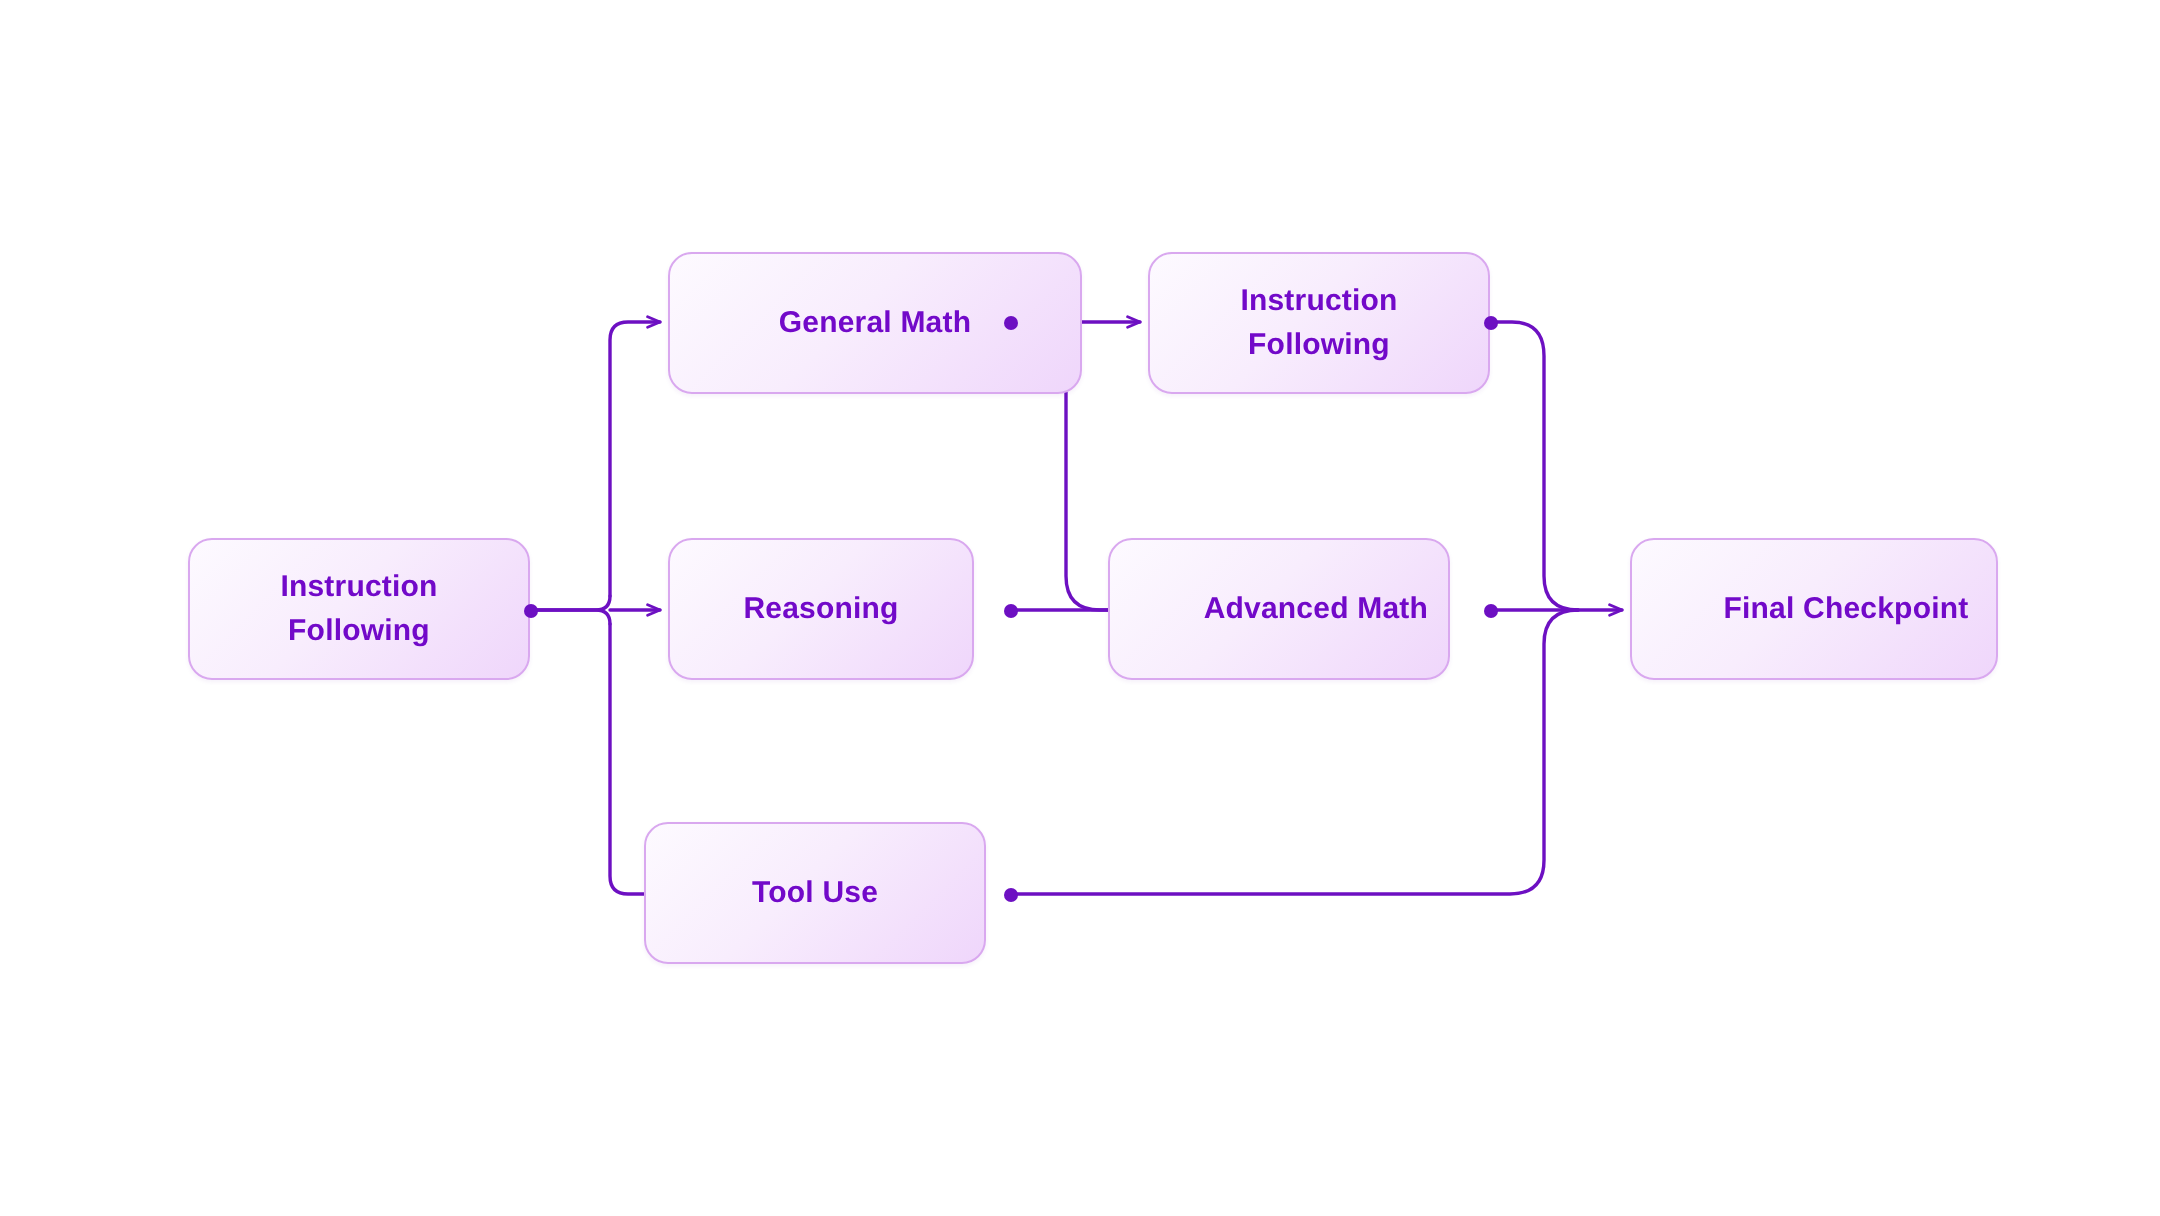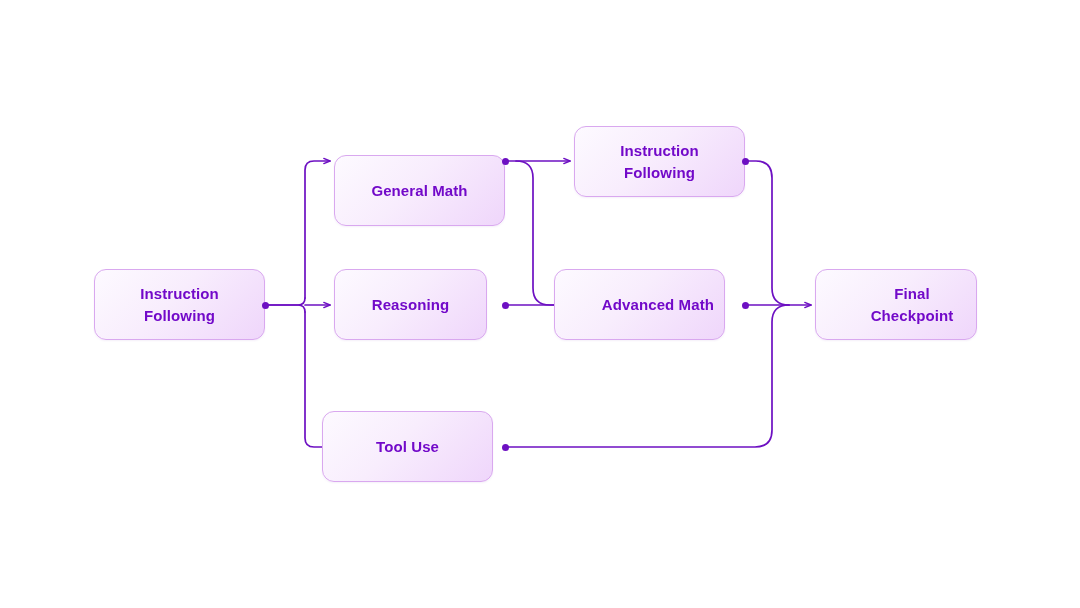--- a/index.html
+++ b/index.html
@@ -90,42 +90,42 @@
 
       <path d="M 505,447 L 755,447 Q 772,447 772,430 L 772,322 Q 772,305 789,305"></path>
     </g>
   </svg>
 
   <div class="node" style="left:94px; top:269px; width:171px; height:71px;">
     <span class="node-label">Instruction
 Following</span>
   </div>
 
-  <div class="node" style="left:334px; top:126px; width:171px; height:71px;margin-top:29px;">
+  <div class="node" style="left:334px; top:126px; width:207px; height:71px;">
     <span class="node-label">General Math</span>
   </div>
 
   <div class="node" style="left:334px; top:269px; width:153px; height:71px;">
     <span class="node-label">Reasoning</span>
   </div>
 
   <div class="node" style="left:322px; top:411px; width:171px; height:71px;">
     <span class="node-label">Tool Use</span>
   </div>
 
   <div class="node" style="left:574px; top:126px; width:171px; height:71px;">
     <span class="node-label">Instruction
 Following</span>
   </div>
 
   <div class="node" style="left:554px; top:269px; width:171px; height:71px;justify-content:flex-end;">
     <span class="node-label">Advanced Math</span>
   </div>
 
-  <div class="node" style="left:815px; top:269px; width:162px; height:71px;padding-left:32px;">
+  <div class="node" style="left:815px; top:269px; width:184px; height:71px;padding-left:32px;">
     <span class="node-label">Final Checkpoint</span>
   </div>
 
   <span class="port" style="left:261.5px; top:301.5px;"></span>
   <span class="port" style="left:501.5px; top:157.5px;"></span>
   <span class="port" style="left:501.5px; top:301.5px;"></span>
   <span class="port" style="left:501.5px; top:443.5px;"></span>
   <span class="port" style="left:741.5px; top:157.5px;"></span>
   <span class="port" style="left:741.5px; top:301.5px;"></span>
 

